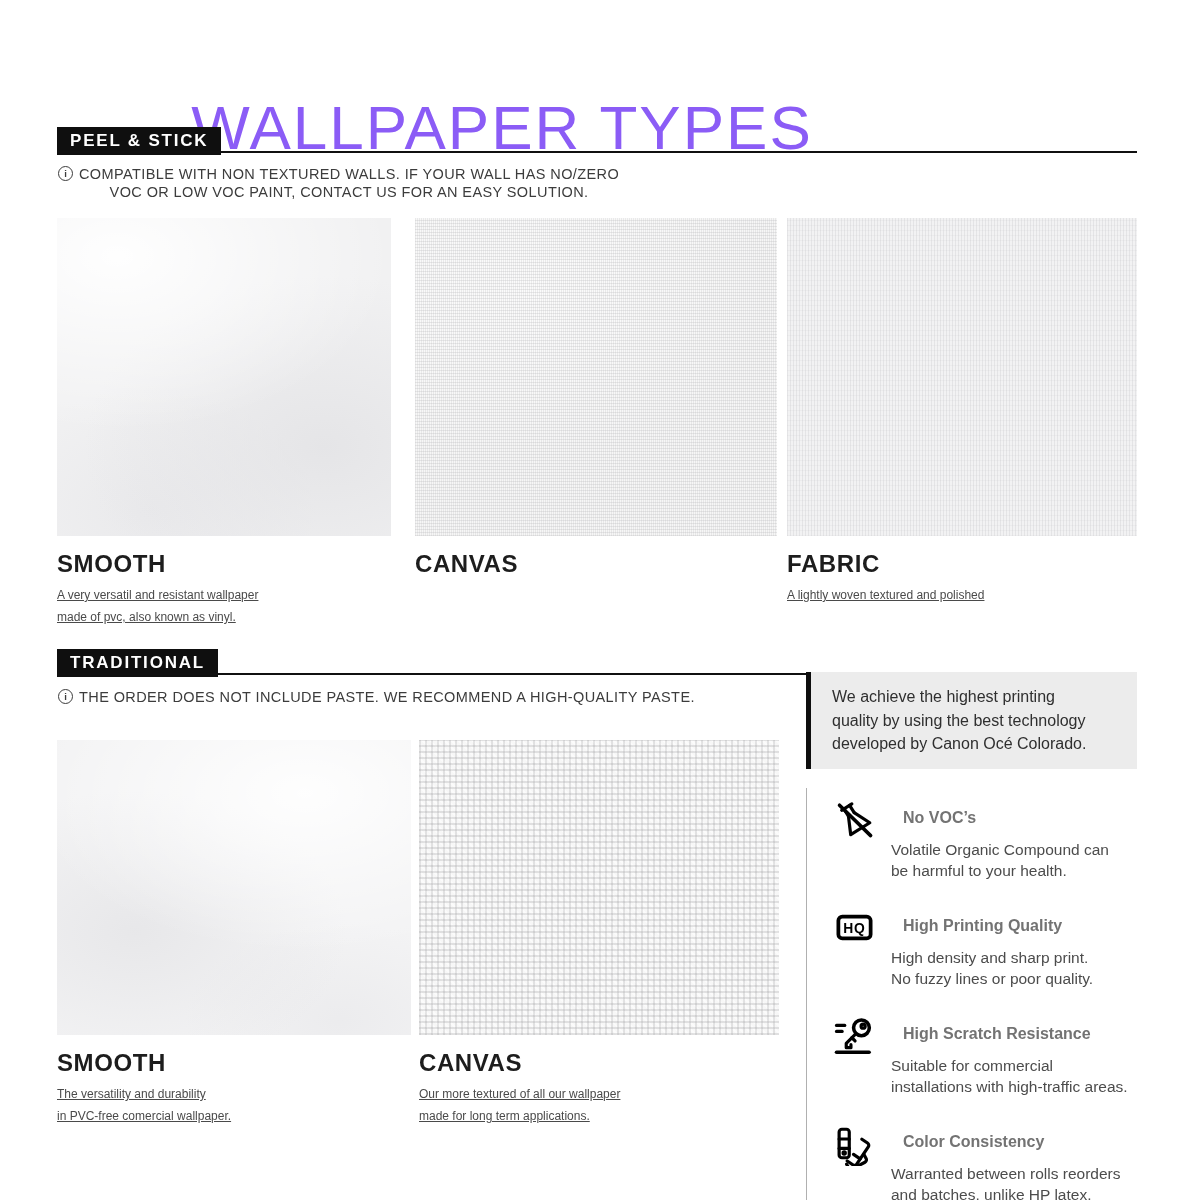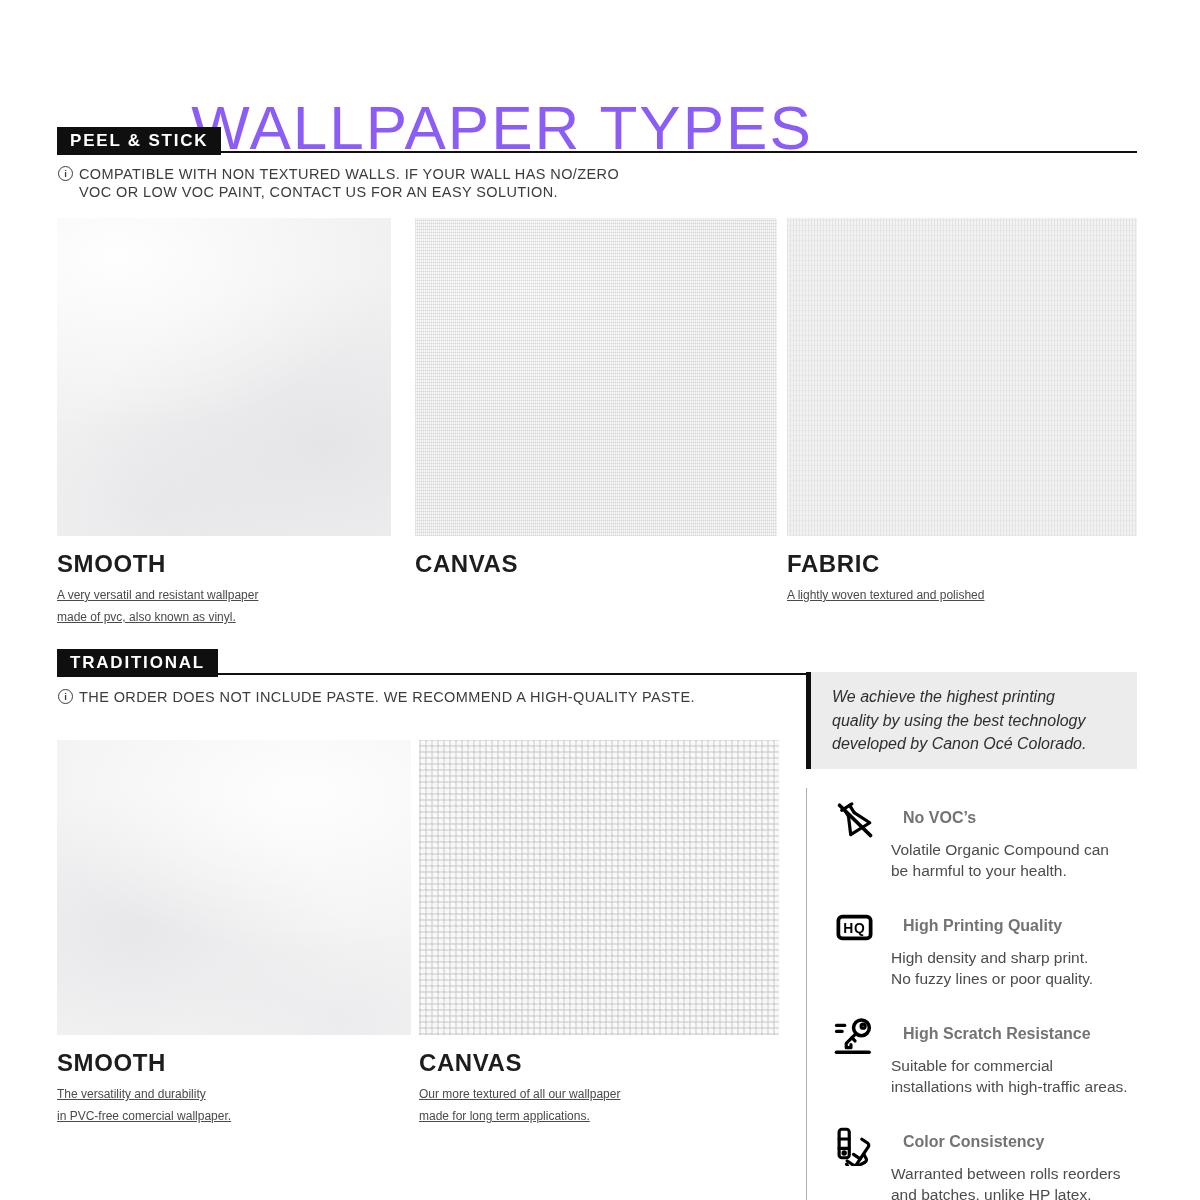--- a/index.html
+++ b/index.html
@@ -25,21 +25,21 @@
   .rule.trad{top:673px;}
   
   .note{position:absolute;display:flex;align-items:flex-start;color:#3c3c3c;}
   .note.peel{left:58px;top:165px;}
   .note.trad{left:58px;top:688px;}
   .info-dot{
     flex:0 0 auto;width:13px;height:13px;border:1.4px solid #3c3c3c;border-radius:50%;
     display:inline-flex;align-items:center;justify-content:center;
     font-size:9.5px;font-weight:700;margin:1px 6px 0 0;line-height:1;
   }
-  .note-text{font-size:14.5px;letter-spacing:.4px;line-height:18px;}
+  .note-text{font-size:14.5px;letter-spacing:.4px;line-height:18px;text-align:center;}
   .note-text span{display:block;}
   
   .card{position:absolute;}
   .card .swatch{width:100%;}
   .card.r1 .swatch{height:318px;}
   .card.r2 .swatch{height:295px;}
   .card h3{
     margin:14px 0 0 0;font-size:24px;font-weight:700;letter-spacing:.6px;color:#1d1d1d;
   }
   .card p{margin:6px 0 0 0;font-size:12px;line-height:22px;color:#4a4a4a;text-decoration:underline;}
@@ -83,21 +83,21 @@
       repeating-linear-gradient(90deg, rgba(148,148,151,.22) 0 2px, rgba(255,255,255,0) 2px 6px),
       repeating-linear-gradient(45deg, rgba(255,255,255,.5) 0 2px, rgba(255,255,255,0) 2px 5px),
       #f7f7f7;
   }
   
   .quality-box{
     position:absolute;left:806px;top:672px;width:331px;box-sizing:border-box;
     background:#ececec;border-left:5px solid #0e0e0e;
     padding:13px 16px 13px 21px;
   }
-  .quality-box .qtext{font-size:16px;line-height:23.5px;color:#2f2f2f;font-style:italic;}
+  .quality-box .qtext{font-size:16px;line-height:23.5px;color:#2f2f2f;}
   .quality-box .qtext span{display:block;}
   .features{
     position:absolute;left:806px;top:788px;width:332px;box-sizing:border-box;
     border-left:1.5px solid #b0b0b0;padding:8px 0 4px 0;
   }
   .feature{display:flex;align-items:flex-start;padding-left:25px;margin-bottom:23px;}
   .feature:last-child{margin-bottom:0;}
   .f-icon{flex:0 0 auto;width:45px;height:45px;color:#000000;margin-top:1px;}
   .f-icon svg{width:45px;height:45px;display:block;}
   .f-text{margin-left:14px;}

